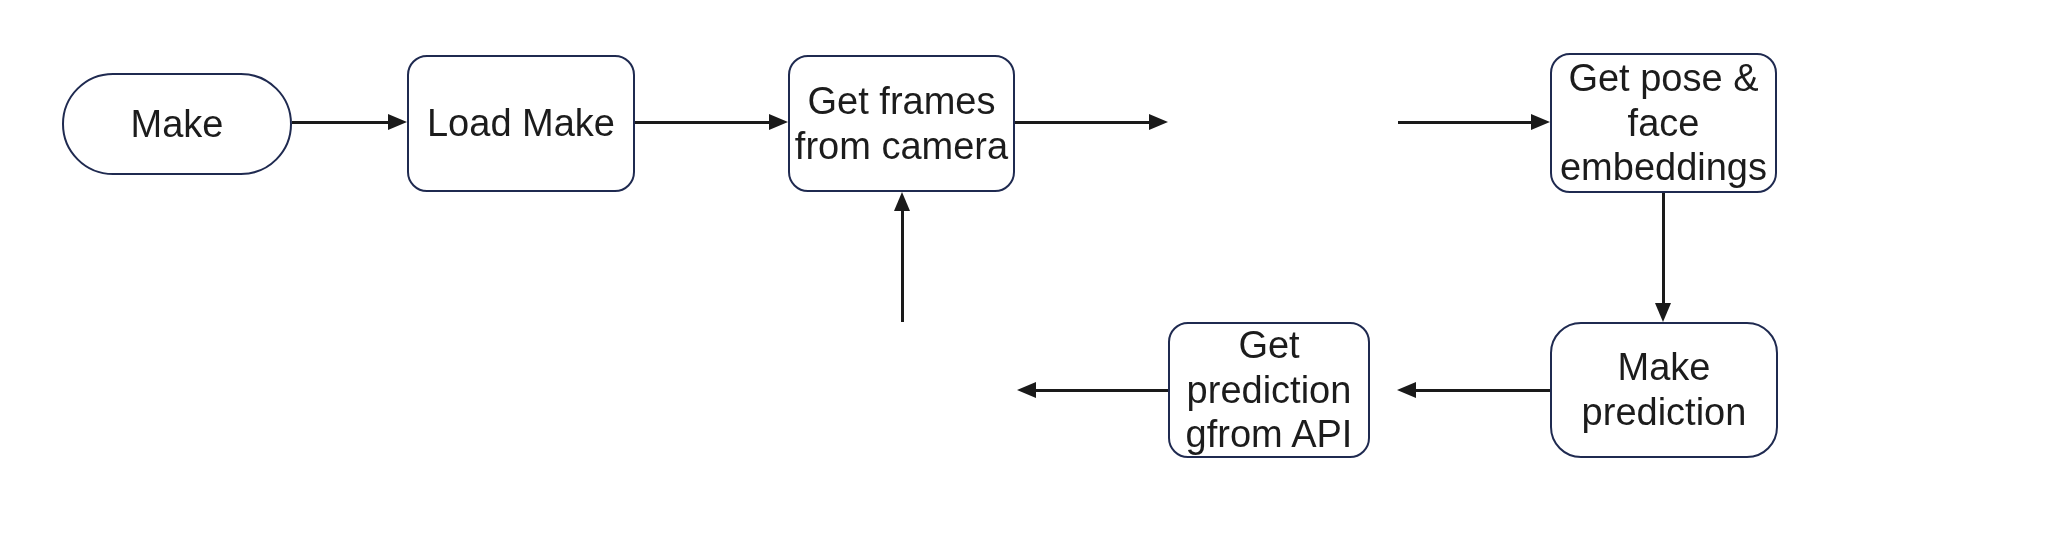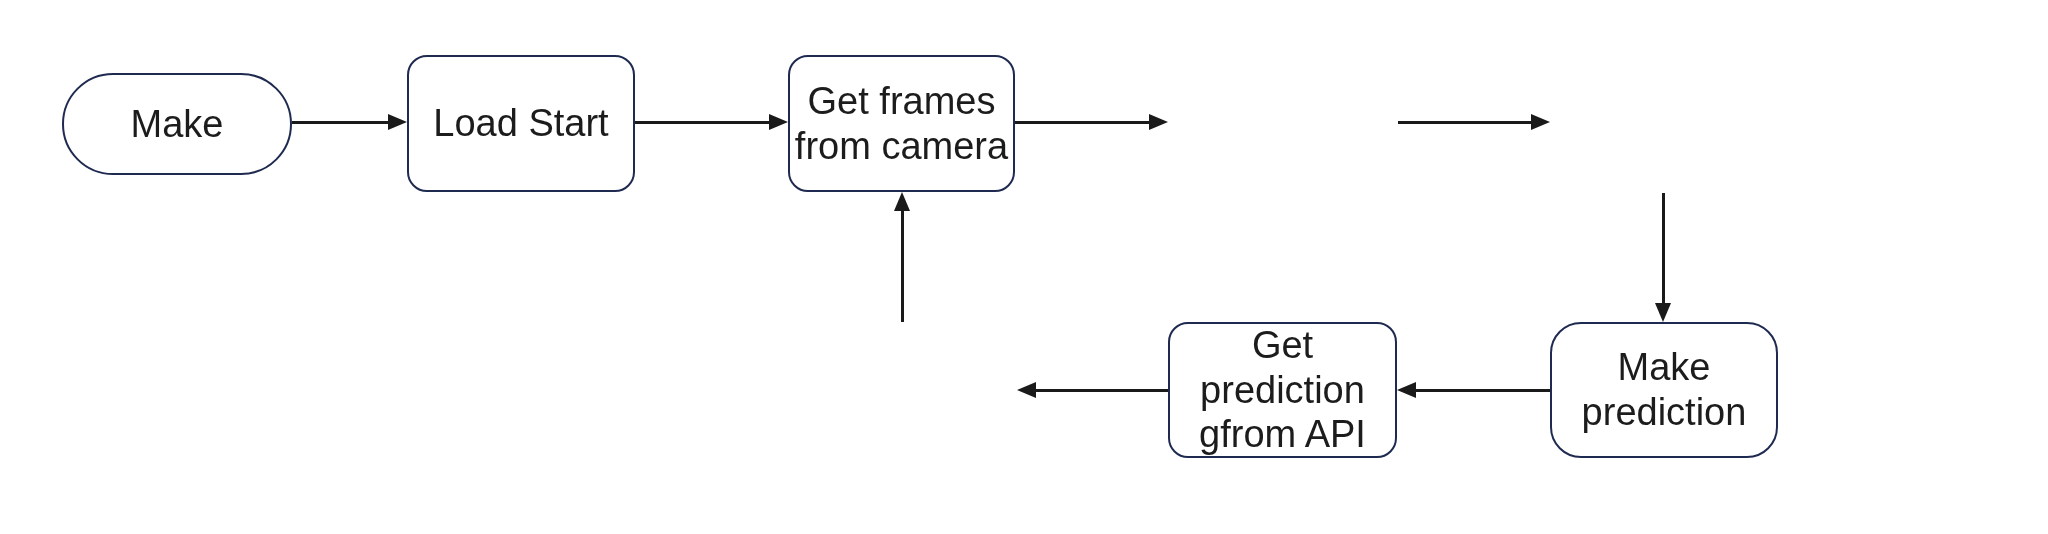--- a/index.html
+++ b/index.html
@@ -28,21 +28,21 @@
   .rounded { border-radius: 20px; }
   .stadium { border-radius: 52px; }
 
   
   #n-start          { left: 62px;   top: 73px;  width: 230px; height: 102px; }
   #n-load-model     { left: 407px;  top: 55px;  width: 228px; height: 137px; }
   #n-get-frames     { left: 788px;  top: 55px;  width: 227px; height: 137px; }
   #n-preprocess     { left: 1168px; top: 55px;  width: 230px; height: 137px; }
   #n-get-pose       { left: 1550px; top: 53px;  width: 227px; height: 140px; }
   #n-make-pred      { left: 1550px; top: 322px; width: 228px; height: 136px; border-radius: 31px; }
-  #n-get-pred       { left: 1168px; top: 322px; width: 229px; height: 136px; }
+  #n-get-pred       { left: 1168px; top: 322px; width: 202px; height: 136px; }
   #n-update-db      { left: 788px;  top: 322px; width: 229px; height: 136px; }
 
   .line {
     position: absolute;
     background: #1a1a1a;
   }
   .head {
     position: absolute;
     width: 0; height: 0;
   }
@@ -70,29 +70,34 @@
 </head>
 <body>
 
 <div id="canvas">
 
   <div class="node stadium" id="n-start">
     <span class="label">Make</span>
   </div>
 
   <div class="node rounded" id="n-load-model">
-    <span class="label">Load Start</span>
+    <span class="label">Load Make</span>
   </div>
 
   <div class="node rounded" id="n-get-frames">
     <span class="label">Get frames
 from camera</span>
   </div>
 
 
+  <div class="node rounded" id="n-get-pose">
+    <span class="label">Get pose &amp;
+face
+embeddings</span>
+  </div>
 
   <div class="node rounded" id="n-make-pred">
     <span class="label">Make
 prediction</span>
   </div>
 
   <div class="node rounded" id="n-get-pred">
     <span class="label">Get
 prediction
 gfrom API</span>

